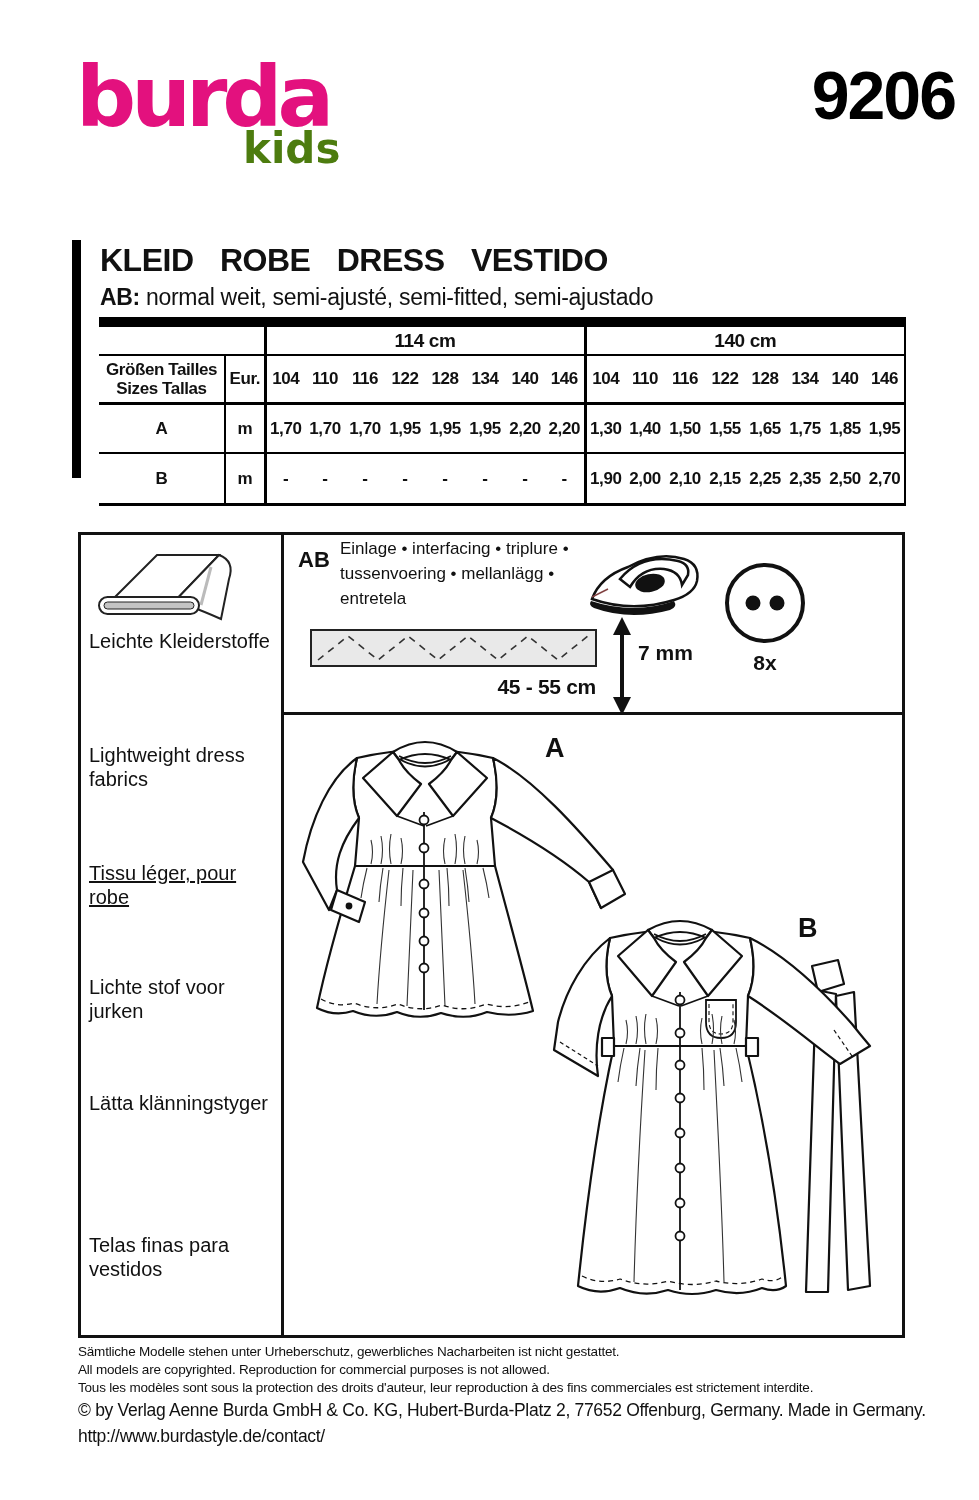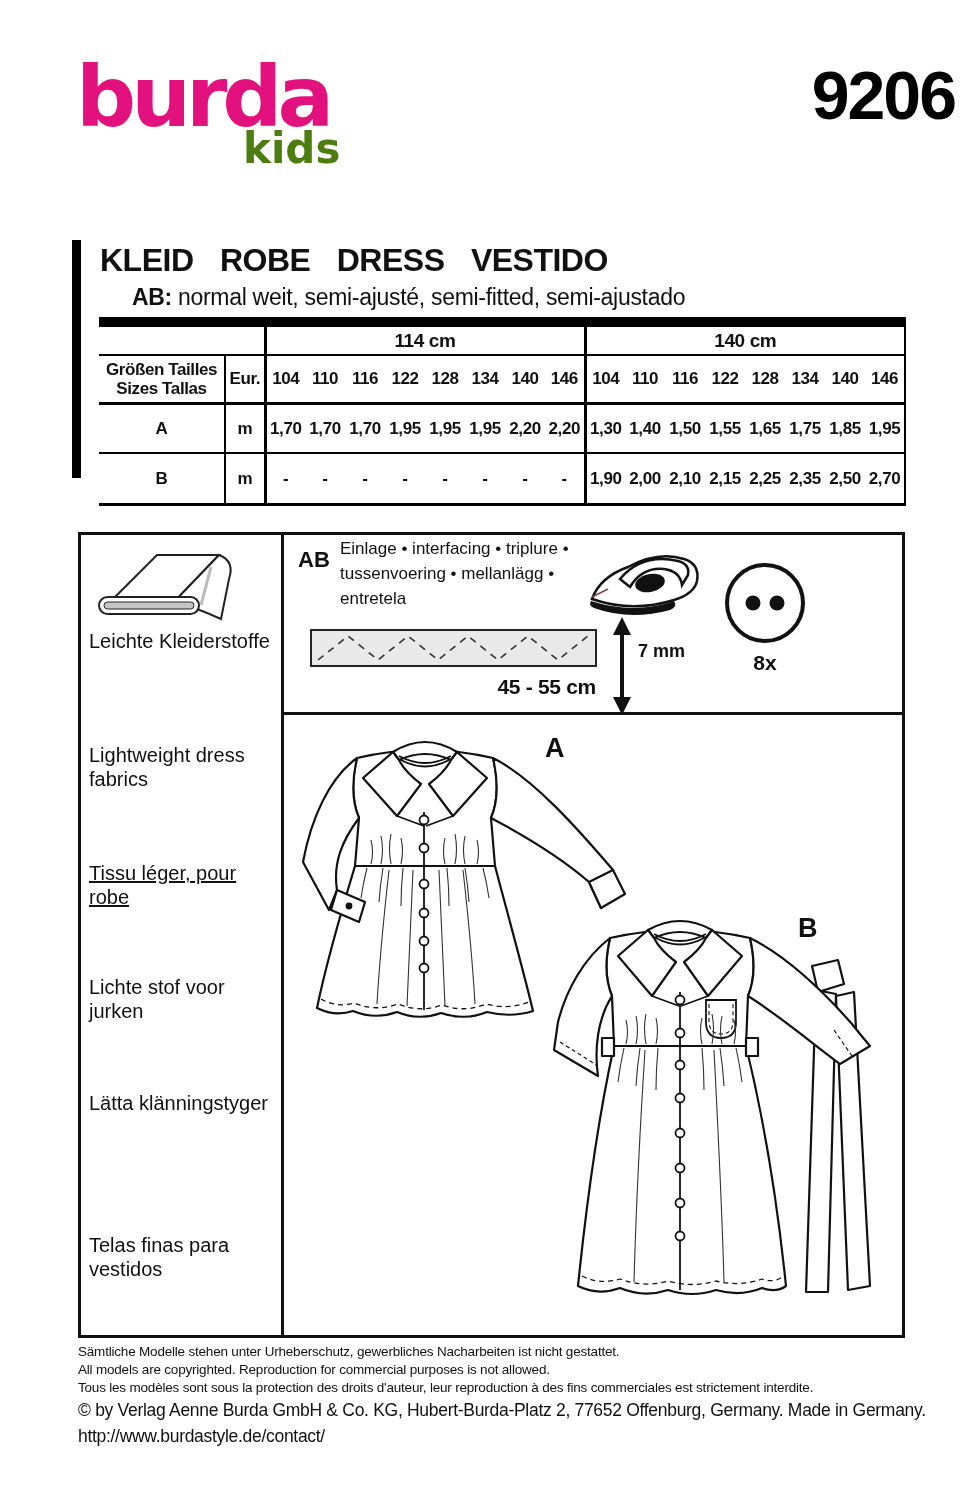--- a/index.html
+++ b/index.html
@@ -11,21 +11,21 @@
               letter-spacing:-5px;color:#e3117e;font-family:"DejaVu Sans",sans-serif;}
   .logo-kids{position:absolute;left:243px;top:124px;font-size:42px;font-weight:bold;
              letter-spacing:0px;color:#4d7c0f;font-family:"DejaVu Sans",sans-serif;}
   .pattern-number{position:absolute;right:24px;top:56px;font-size:68px;font-weight:bold;
                   letter-spacing:-2px;color:#000;}
 
   
   .accent-bar{position:absolute;left:72px;top:240px;width:9px;height:238px;background:#000;}
   .main-title{position:absolute;left:100px;top:242px;font-size:32px;font-weight:bold;
               letter-spacing:-0.5px;word-spacing:18px;white-space:nowrap;}
-  .subtitle{position:absolute;left:100px;top:284px;font-size:23px;letter-spacing:-0.3px;white-space:nowrap;margin-left:32px;}
+  .subtitle{position:absolute;left:100px;top:284px;font-size:23px;letter-spacing:-0.3px;white-space:nowrap;}
   .subtitle b{margin-right:6px;}
 
   
   table.yardage{position:absolute;left:99px;top:317px;width:806px;border-collapse:collapse;
                 table-layout:fixed;border-top:10px solid #000;border-right:2px solid #000;}
   table.yardage td{padding:0;font-size:17px;text-align:center;vertical-align:middle;
                    font-weight:bold;letter-spacing:-0.4px;}
   tr.hdr1 td{height:27px;border-bottom:2px solid #000;font-size:19px;}
   tr.hdr2 td{height:46px;border-bottom:3px solid #000;}
   tr.rowA td{height:47px;border-bottom:2px solid #000;}
@@ -50,21 +50,21 @@
   .bolt-icon{position:absolute;left:12px;top:10px;}
 
   .iface{position:absolute;left:203px;top:0;right:0;height:177px;border-bottom:3px solid #111;text-decoration:underline;}
   .iface-ab{position:absolute;left:14px;top:12px;font-size:22px;font-weight:bold;}
   .iface-text{position:absolute;left:56px;top:1px;font-size:17px;line-height:25px;}
   .iface-strip{position:absolute;left:26px;top:94px;}
   .iface-range{position:absolute;left:26px;top:140px;width:286px;text-align:right;
                font-size:21px;font-weight:bold;letter-spacing:-0.3px;}
   .iron-icon{position:absolute;left:300px;top:6px;}
   .arrow-icon{position:absolute;left:326px;top:82px;}
-  .iface-7mm{position:absolute;left:354px;top:106px;font-size:18px;font-weight:bold;}
+  .iface-7mm{position:absolute;left:354px;top:106px;font-size:21px;font-weight:bold;}
   .button-icon{position:absolute;left:439px;top:26px;}
   .iface-8x{position:absolute;left:439px;top:116px;width:84px;text-align:center;
             font-size:21px;font-weight:bold;}
 
   .dress-a{position:absolute;left:212px;top:189px;}
   .dress-b{position:absolute;left:459px;top:363px;}
   .view-label{position:absolute;font-size:27px;font-weight:bold;}
   .view-a{left:464px;top:198px;}
   .view-b{left:717px;top:378px;}
 

